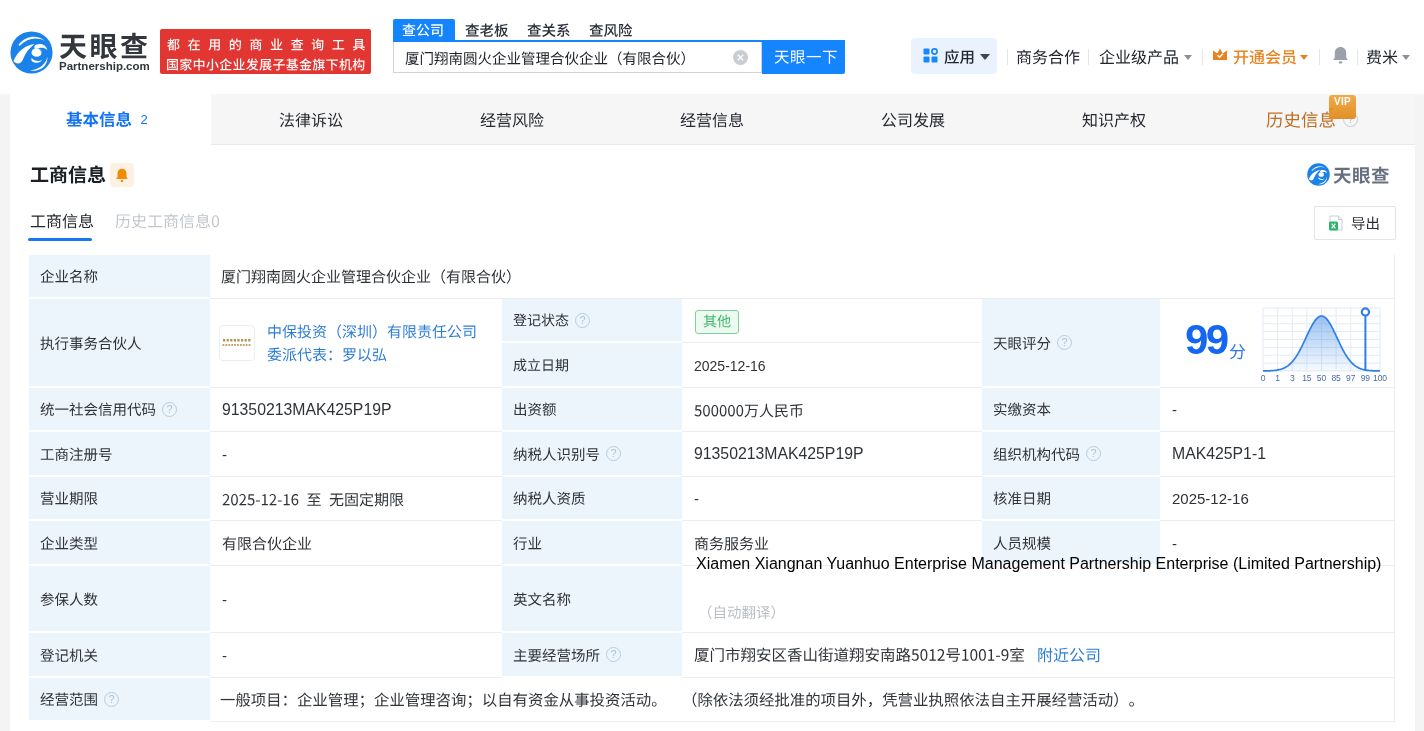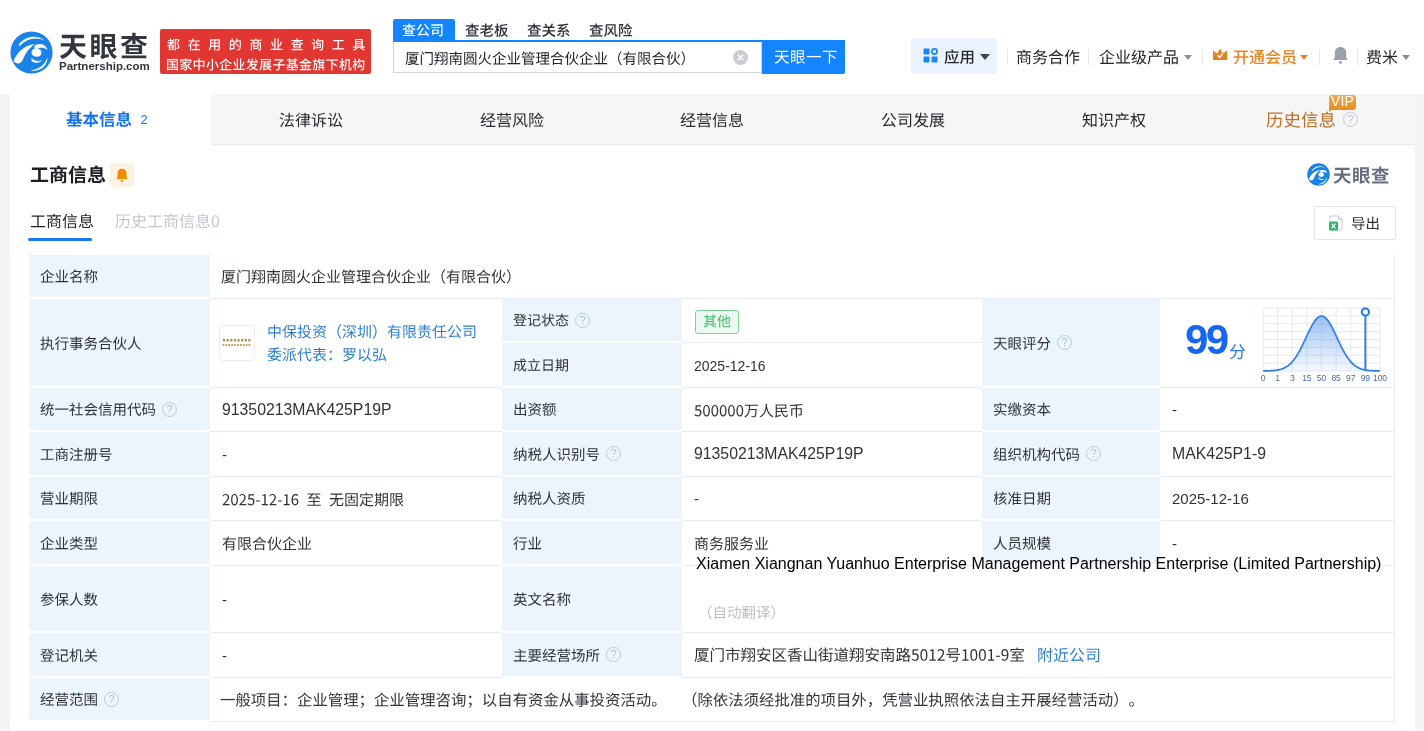--- a/index.html
+++ b/index.html
@@ -466,21 +466,21 @@
   </svg>
 <svg style="position:absolute;left:1266px;top:110.5px;overflow:visible" width="70" height="18">
     <g fill="#bd6e23" transform="matrix(0.0175,0,0,-0.0175,0,15.4)">
       <use href="#gR5386" xlink:href="#gR5386" x="0"></use>
       <use href="#gR53f2" xlink:href="#gR53f2" x="1000"></use>
       <use href="#gR4fe1" xlink:href="#gR4fe1" x="2000"></use>
       <use href="#gR606f" xlink:href="#gR606f" x="3000"></use>
     </g>
   </svg>
 <div class="qi" style="left:1343px;top:112px;border-color:#c3c9d4;color:#b9bfca">?</div>
-<div class="a" style="left:1329px;top:95px;width:27px;height:15px;background:linear-gradient(180deg,#f2a94a,#e19026);border-radius:3px 3px 3px 0;color:#fff;font-size:14px;font-weight:normal;text-align:center;line-height:13px;letter-spacing:0.3px">VIP</div>
+<div class="a" style="left:1329px;top:95px;width:27px;height:24px;background:linear-gradient(180deg,#f2a94a,#e19026);border-radius:3px 3px 3px 0;color:#fff;font-size:10px;font-weight:bold;text-align:center;line-height:13px;letter-spacing:0.3px">VIP</div>
 <svg class="a" style="left:1329px;top:108px" width="5" height="4">
     <path d="M0 0 L5 0 L0 4 Z" fill="#e19026"></path>
   </svg>
 <svg style="position:absolute;left:30px;top:164.5px;overflow:visible" width="76" height="19">
     <g fill="#1c2025" transform="matrix(0.019,0,0,-0.019,0,16.72)">
       <use href="#gB5de5" xlink:href="#gB5de5" x="0"></use>
       <use href="#gB5546" xlink:href="#gB5546" x="1000"></use>
       <use href="#gB4fe1" xlink:href="#gB4fe1" x="2000"></use>
       <use href="#gB606f" xlink:href="#gB606f" x="3000"></use>
     </g>
@@ -774,21 +774,21 @@
       <use href="#gR7ec4" xlink:href="#gR7ec4" x="0"></use>
       <use href="#gR7ec7" xlink:href="#gR7ec7" x="1000"></use>
       <use href="#gR673a" xlink:href="#gR673a" x="2000"></use>
       <use href="#gR6784" xlink:href="#gR6784" x="3000"></use>
       <use href="#gR4ee3" xlink:href="#gR4ee3" x="4000"></use>
       <use href="#gR7801" xlink:href="#gR7801" x="5000"></use>
     </g>
   </svg>
 <div class="qi" style="left:1086px;top:446px">?</div>
 <div class="a" style="left:1160px;top:432px;width:235px;height:45px;background:#fff;border-bottom:1px solid #e9eef4"></div>
-<div class="a" style="left:1172px;top:445.02px;font-size:15.8px;color:#2f3338">MAK425P1-9</div>
+<div class="a" style="left:1172px;top:445.02px;font-size:15.8px;color:#2f3338">MAK425P1-1</div>
 <div class="a" style="left:29px;top:477px;width:181px;height:42px;background:#edf5fc"></div>
 <svg style="position:absolute;left:40px;top:491.185px;overflow:visible" width="58" height="15">
     <g fill="#2f3338" transform="matrix(0.0145,0,0,-0.0145,0,12.76)">
       <use href="#gR8425" xlink:href="#gR8425" x="0"></use>
       <use href="#gR4e1a" xlink:href="#gR4e1a" x="1000"></use>
       <use href="#gR671f" xlink:href="#gR671f" x="2000"></use>
       <use href="#gR9650" xlink:href="#gR9650" x="3000"></use>
     </g>
   </svg>
 <div class="a" style="left:210px;top:477px;width:292px;height:44px;background:#fff;border-bottom:1px solid #e9eef4"></div>

